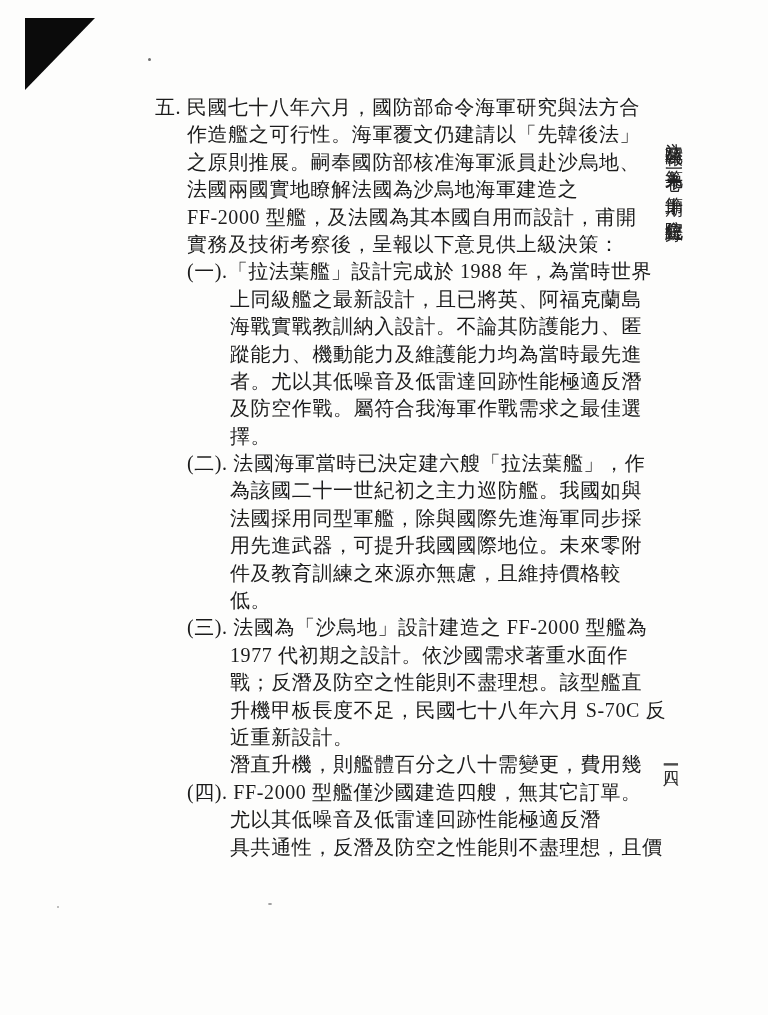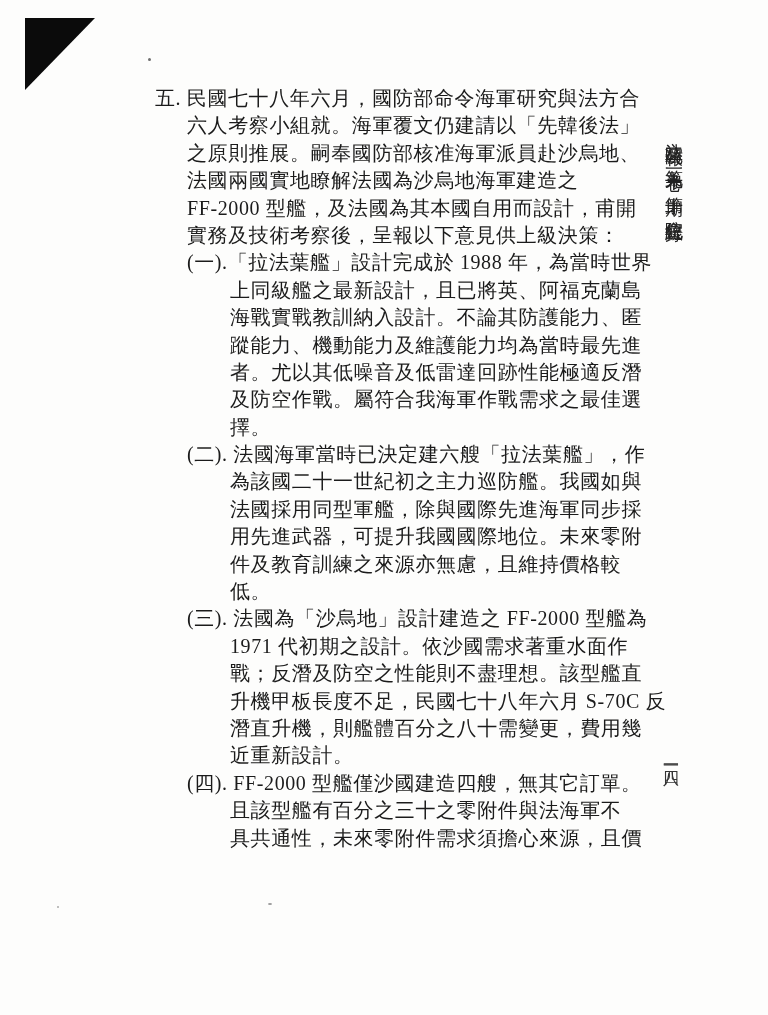--- a/index.html
+++ b/index.html
@@ -17,21 +17,21 @@
     position:absolute;left:25px;top:18px;width:70px;height:72px;
     background:#0b0b0b;
     clip-path:polygon(0 0,100% 0,0 100%);
   }
   .speck{position:absolute;background:#6e6e6e;border-radius:50%;}
   .speck.s1{left:148px;top:58px;width:3px;height:3px;}
   .speck.s2{left:268px;top:903px;width:4px;height:2px;background:#9a9a9a;}
   .speck.s3{left:57px;top:906px;width:2px;height:2px;background:#aaa;}
   
   .text-block{
-    position:absolute;left:0;top:85px;width:700px;
+    position:absolute;left:0;top:94px;width:700px;
   }
   .tline{
     height:27.4px;line-height:27.4px;
     font-size:20px;letter-spacing:0.6px;
     white-space:nowrap;
     color:#1b1b1b;
   }
   .tline.hang{padding-left:155px;}
   .tline.base{padding-left:187px;}
   .tline.sub{padding-left:230px;}
@@ -60,46 +60,46 @@
 
 <div class="page">
 
   <div class="corner-wedge"></div>
   <div class="speck s1"></div>
   <div class="speck s2"></div>
   <div class="speck s3"></div>
 
   <div class="text-block" id="text-block">
       <div class="tline hang">五. 民國七十八年六月，國防部命令海軍研究與法方合</div>
-      <div class="tline base">六人考察小組就。海軍覆文仍建請以「先韓後法」</div>
+      <div class="tline base">作造艦之可行性。海軍覆文仍建請以「先韓後法」</div>
       <div class="tline base">之原則推展。嗣奉國防部核准海軍派員赴沙烏地、</div>
       <div class="tline base">法國兩國實地瞭解法國為沙烏地海軍建造之</div>
       <div class="tline base">FF-2000 型艦，及法國為其本國自用而設計，甫開</div>
       <div class="tline base">實務及技術考察後，呈報以下意見供上級決策：</div>
       <div class="tline base">(一).「拉法葉艦」設計完成於 1988 年，為當時世界</div>
       <div class="tline sub">上同級艦之最新設計，且已將英、阿福克蘭島</div>
       <div class="tline sub">海戰實戰教訓納入設計。不論其防護能力、匿</div>
       <div class="tline sub">蹤能力、機動能力及維護能力均為當時最先進</div>
       <div class="tline sub">者。尤以其低噪音及低雷達回跡性能極適反潛</div>
       <div class="tline sub">及防空作戰。屬符合我海軍作戰需求之最佳選</div>
       <div class="tline sub">擇。</div>
       <div class="tline base">(二). 法國海軍當時已決定建六艘「拉法葉艦」，作</div>
       <div class="tline sub">為該國二十一世紀初之主力巡防艦。我國如與</div>
       <div class="tline sub">法國採用同型軍艦，除與國際先進海軍同步採</div>
       <div class="tline sub">用先進武器，可提升我國國際地位。未來零附</div>
       <div class="tline sub">件及教育訓練之來源亦無慮，且維持價格較</div>
       <div class="tline sub">低。</div>
       <div class="tline base">(三). 法國為「沙烏地」設計建造之 FF-2000 型艦為</div>
-      <div class="tline sub">1971 代初期之設計。依沙國需求著重水面作</div>
+      <div class="tline sub">1977 代初期之設計。依沙國需求著重水面作</div>
       <div class="tline sub">戰；反潛及防空之性能則不盡理想。該型艦直</div>
       <div class="tline sub">升機甲板長度不足，民國七十八年六月 S-70C 反</div>
+      <div class="tline sub">近重新設計。</div>
       <div class="tline sub">潛直升機，則艦體百分之八十需變更，費用幾</div>
-      <div class="tline sub">近重新設計。</div>
       <div class="tline base">(四). FF-2000 型艦僅沙國建造四艘，無其它訂單。</div>
-      <div class="tline sub">且該型艦有百分之三十之零附件與法海軍不</div>
-      <div class="tline sub">具共通性，未來零附件需求須擔心來源，且價</div>
+      <div class="tline sub">尤以其低噪音及低雷達回跡性能極適反潛</div>
+      <div class="tline sub">具共通性，反潛及防空之性能則不盡理想，且價</div>
     </div>
 
   <div class="v-col gazette-head">立法院公報　第九十一卷　第十期　院會紀錄</div>
 
   <div class="v-col page-num">一一八四</div>
 
 </div>
 
 </body></html>

